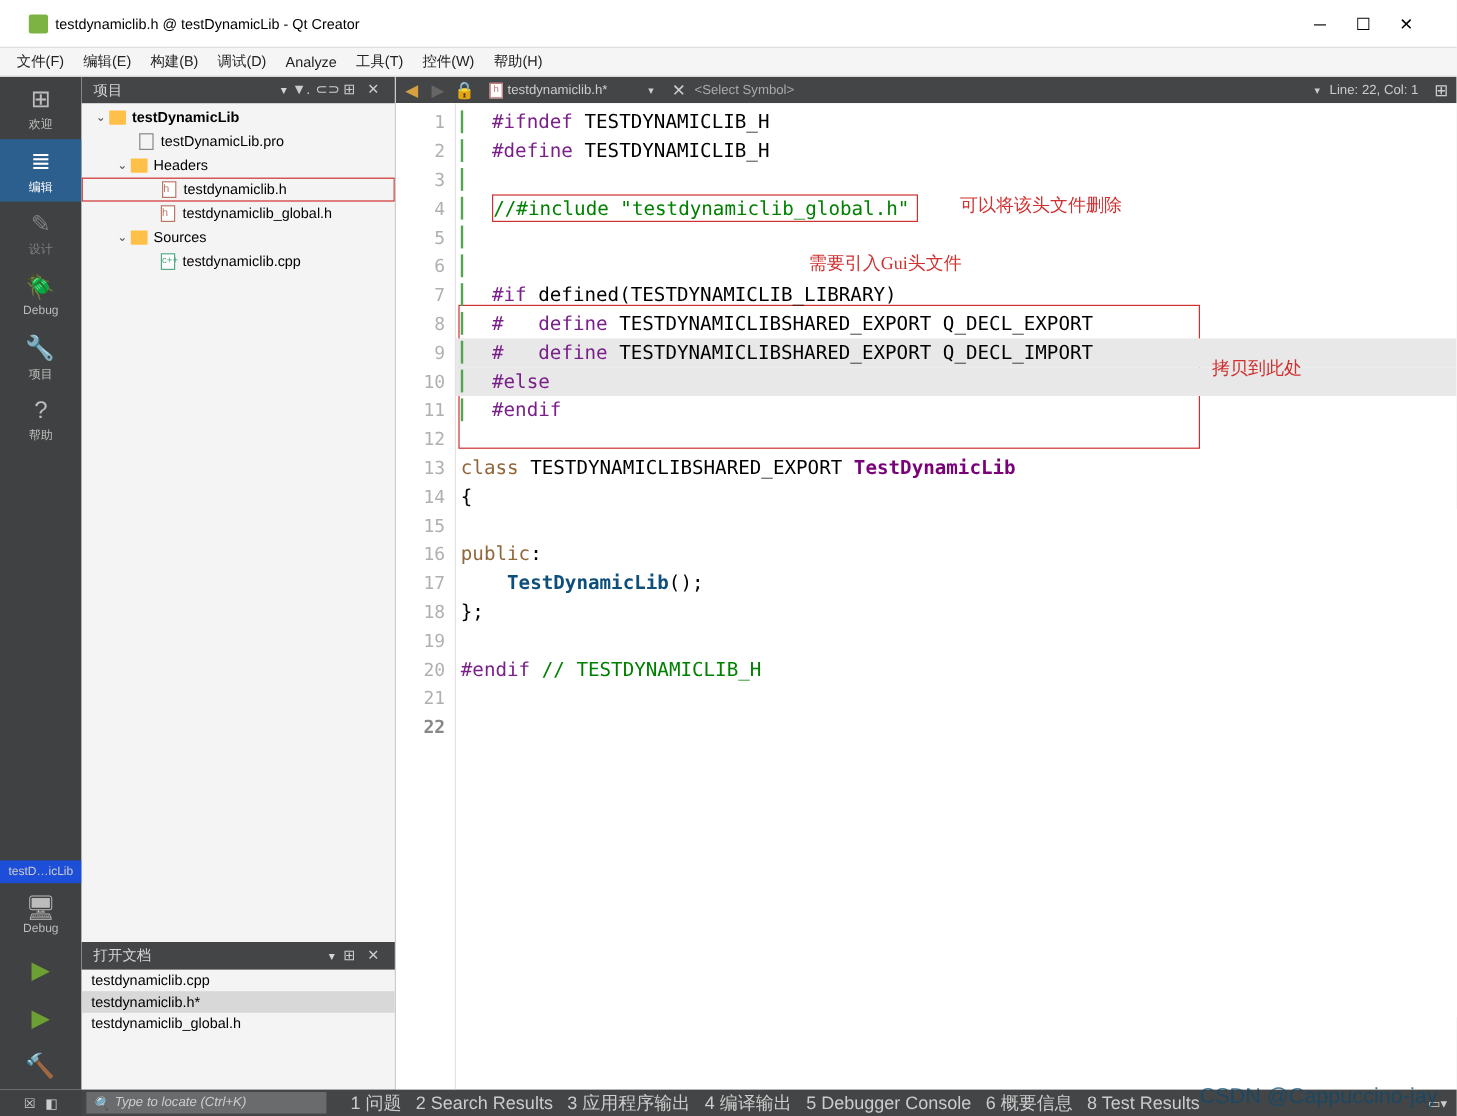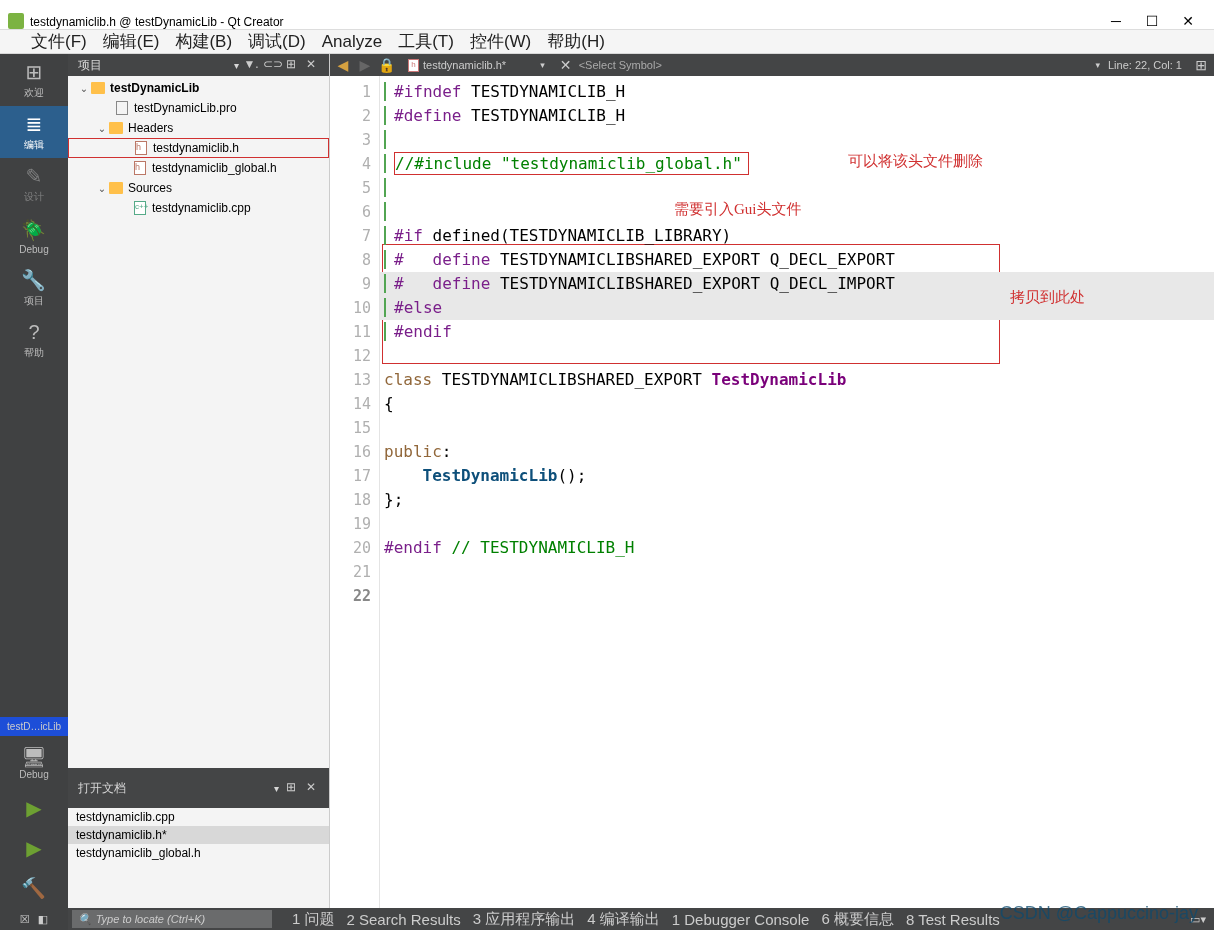--- a/index.html
+++ b/index.html
@@ -1,26 +1,26 @@
 <!DOCTYPE html>
 <html><head>
 <meta charset="utf-8">
 <style>
   * { box-sizing: border-box; margin: 0; padding: 0; }
   body { font-family: "Microsoft YaHei", "Segoe UI", Arial, sans-serif; font-size: 12px; background: #f0f0f0; width: 1214px; height: 930px; overflow: hidden; position: relative; display: flex; flex-direction: column; }
   
   
-  .titlebar { height: 30px; background: #fff; display: flex; align-items: flex-end; padding: 0 8px; border-bottom: 1px solid #ddd; }
+  .titlebar { height: 40px; background: #fff; display: flex; align-items: center; padding: 0 24px; border-bottom: 1px solid #ddd; }
   .titlebar .app-icon { width: 16px; height: 16px; background: #7cb342; border-radius: 2px; margin-right: 6px; }
   .titlebar .title { flex: 1; font-size: 12px; color: #000; }
   .titlebar .win-btns { display: flex; gap: 20px; padding-right: 10px; }
   .titlebar .win-btn { width: 16px; height: 16px; cursor: pointer; font-size: 14px; color: #000; text-align: center; }
   
   
-  .menubar { height: 24px; background: #f5f5f5; display: flex; align-items: center; padding: 0 23px; font-size: 17px; border-bottom: 1px solid #d8d8d8;}
+  .menubar { height: 24px; background: #f5f5f5; display: flex; align-items: center; padding: 0 6px; font-size: 12px; border-bottom: 1px solid #d8d8d8;}
   .menubar .mitem { padding: 0 8px; cursor: pointer; color: #222; }
   
   
   .main-wrap { flex: 1; display: flex; overflow: hidden; }
   
   
   .icon-sidebar { width: 68px; background: #404142; display: flex; flex-direction: column; color: #bcbcbc; }
   .icon-sidebar .mode-btn { height: 52px; display: flex; flex-direction: column; align-items: center; justify-content: center; font-size: 10px; cursor: pointer; gap: 2px;}
   .icon-sidebar .mode-btn.active { background: #2c5f8d; color: #fff; }
   .icon-sidebar .mode-btn .glyph { font-size: 20px; }
@@ -42,21 +42,21 @@
   .tree-node .icon { width: 16px; height: 16px; margin-right: 4px; display:inline-flex; align-items:center; justify-content:center; font-size:11px;}
   .tree-node .label { color: #000; }
   .tree-node.bold .label { font-weight: bold; }
   .tree-node.sel { background: transparent; border: 1.5px solid #d03030; }
   .fic-folder { background:#ffc04a; width:14px; height:12px; border-radius:1px;}
   .fic-pro { border:1px solid #888; width:12px; height:14px;}
   .fic-h { border:1px solid #b76; width:12px; height:14px; font-size:9px; color:#b76; background:#fff;}
   .fic-cpp { border:1px solid #5a8; width:12px; height:14px; font-size:8px; color:#5a8; background:#fff;}
   .ind1 { padding-left: 10px; } .ind2 { padding-left: 28px; } .ind3 { padding-left: 46px;} .ind4 { padding-left:64px; }
   
-  .open-docs-head { height:40px;}
+  .open-docs-head { height:23px;}
   .open-docs { overflow:auto; min-height:100px; max-height:130px;}
   .doc-item { height: 18px; padding-left: 8px; display:flex; align-items:center; cursor:pointer; font-size:12px;}
   .doc-item.active { background: #d8d8d8; }
   
   
   .editor-area { flex: 1; display: flex; flex-direction: column; overflow: hidden; }
   .editor-toolbar { height: 22px; background: #444546; display: flex; align-items: center; color: #ccc; font-size: 11px; padding: 0 4px; gap:4px;}
   .editor-toolbar .nav-ic { width:18px; text-align:center; cursor:pointer; font-size:14px;}
   .editor-toolbar .file-drop { padding: 0 8px; display:flex; align-items:center; gap:4px;}
   .editor-toolbar .fic-h-sm { border:1px solid #c77; width:11px; height:13px; font-size:8px; text-align:center; color:#c77; background:#fff;}
@@ -64,21 +64,21 @@
   .editor-toolbar .spacer { flex:1;}
   .editor-toolbar .lineinfo { padding-right:6px;}
   
   .editor-body { flex: 1; background: #fff; display: flex; overflow: hidden; position: relative; }
   .gutter { width: 50px; background: #fff; border-right: 1px solid #e4e4e4; padding-top: 4px; text-align: right; color:#b0b0b0; font-family: Consolas, monospace; font-size:15px;}
   .gutter .ln { height: 24px; padding-right: 8px; line-height:24px;}
   .gutter .ln.curr { font-weight:bold; color:#888;}
   .code { flex: 1; font-family: Consolas, monospace; font-size: 16px; padding-top: 4px; position:relative;}
   .code .line { height: 24px; line-height:24px; padding-left: 4px; white-space: pre; position:relative;}
   .code .line.clhl { background: #e8e8e8; }
-  .code .bord { border-left: 2px solid #52a552; padding-left:8px;}
+  .code .bord { border-left: 2px solid #52a552; padding-left:24px;}
   .kw-pre { color: #7a1f8a; } .kw-inc { color: #008080; } .kw-brown { color:#91673a;}
   .cmt { color: #008000; }
   .classn { color: #7a007a; font-weight:bold;}
   .fn { color: #0d4f7a; font-weight:bold;}
   .redbox { border: 1.5px solid #d03030; }
   .annot { position:absolute; color:#d03030; font-size:15px; font-family:"Microsoft YaHei";}
   
   
   .statusbar { height: 22px; background: #444546; color: #ccc; display: flex; align-items: center; font-size: 11px; }
   .statusbar .corner { width:68px; background:#404142; height:100%; display:flex; align-items:center; justify-content:center; gap:8px;}
@@ -282,21 +282,21 @@
         <div class="line"> </div>
         <div class="line"><span class="kw-brown">class</span> TESTDYNAMICLIBSHARED_EXPORT <span class="classn">TestDynamicLib</span></div>
         <div class="line">{</div>
         <div class="line"> </div>
         <div class="line"><span class="kw-brown">public</span>:</div>
         <div class="line">    <span class="fn">TestDynamicLib</span>();</div>
         <div class="line">};</div>
         <div class="line"> </div>
         <div class="line"><span class="kw-pre">#endif</span> <span class="cmt">// TESTDYNAMICLIB_H</span></div>
         <div class="line"> </div>
-        <div class="annot" style="top:76px; left:468px;text-align:center;">可以将该头文件删除</div>
+        <div class="annot" style="top:76px; left:420px;text-align:center;">可以将该头文件删除</div>
         <div class="annot" style="top:124px; left:294px;">需要引入Gui头文件</div>
         <div class="annot" style="top:212px; left:630px;">拷贝到此处</div>
       </div>
     </div>
   </div>
 </div>
 
 <div class="statusbar">
   <div class="corner">
     <span style="cursor:pointer">☒</span>
@@ -304,20 +304,20 @@
   </div>
   <div class="locator">
     <span style="margin-right:4px">🔍</span>
     <span>Type to locate (Ctrl+K)</span>
   </div>
   <div style="width:14px"></div>
   <div class="pane-btn">1 问题</div>
   <div class="pane-btn">2 Search Results</div>
   <div class="pane-btn">3 应用程序输出</div>
   <div class="pane-btn">4 编译输出</div>
-  <div class="pane-btn">1 Debugger Console</div>
+  <div class="pane-btn">5 Debugger Console</div>
   <div class="pane-btn">6 概要信息</div>
   <div class="pane-btn">8 Test Results</div>
   <div style="flex:1"></div>
   <span style="padding:0 8px;cursor:pointer">▭▾</span>
 </div>
 
 <div class="watermark">CSDN @Cappuccino-jay</div>
 
 </body></html>

